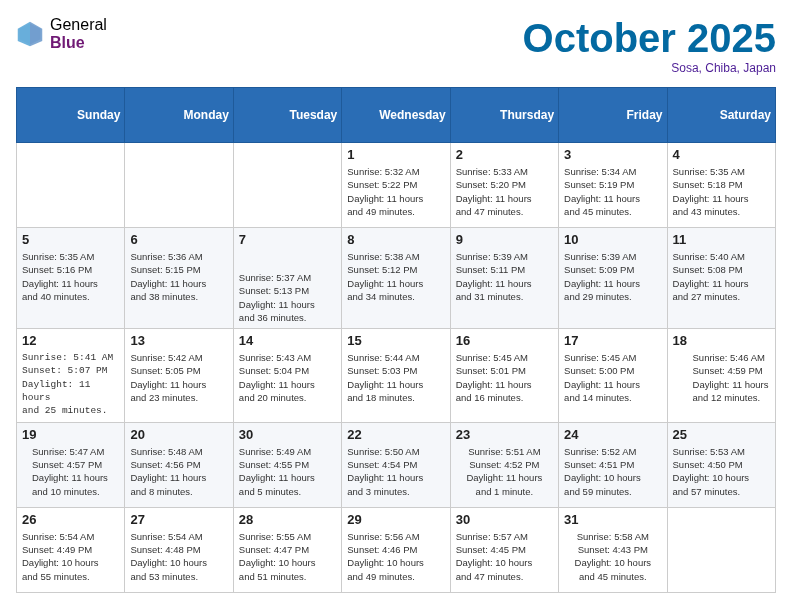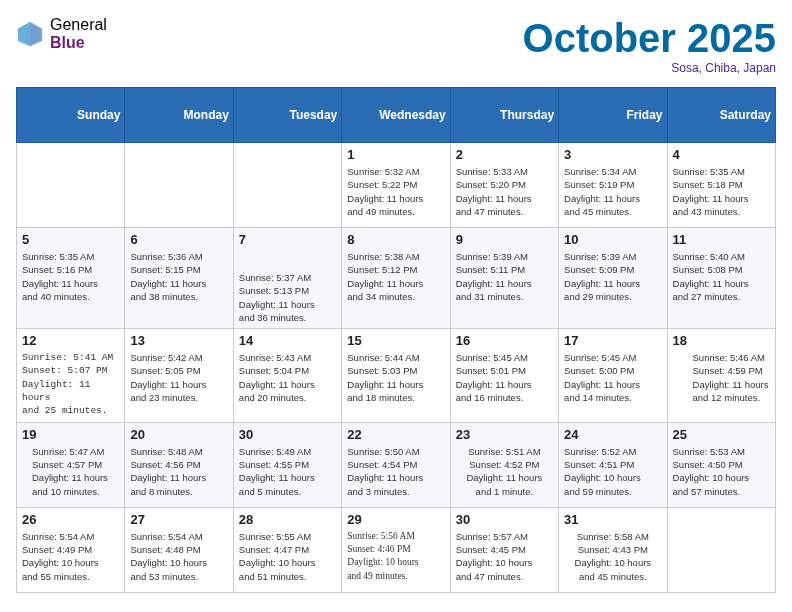--- a/index.html
+++ b/index.html
@@ -322,21 +322,21 @@
         </td>
         <td>
           <div class="day-number">28</div>
           <div class="cell-text" style="white-space: pre-line;">Sunrise: 5:55 AM
 Sunset: 4:47 PM
 Daylight: 10 hours
 and 51 minutes.</div>
         </td>
         <td>
           <div class="day-number">29</div>
-          <div class="cell-text" style="white-space: pre-line; font-family: Liberation Serif, serif;">Sunrise: 5:56 AM
+          <div class="cell-text" style="white-space: pre-line;">Sunrise: 5:56 AM
 Sunset: 4:46 PM
 Daylight: 10 hours
 and 49 minutes.</div>
         </td>
         <td>
           <div class="day-number">30</div>
           <div class="cell-text" style="white-space: pre-line;">Sunrise: 5:57 AM
 Sunset: 4:45 PM
 Daylight: 10 hours
 and 47 minutes.</div>

